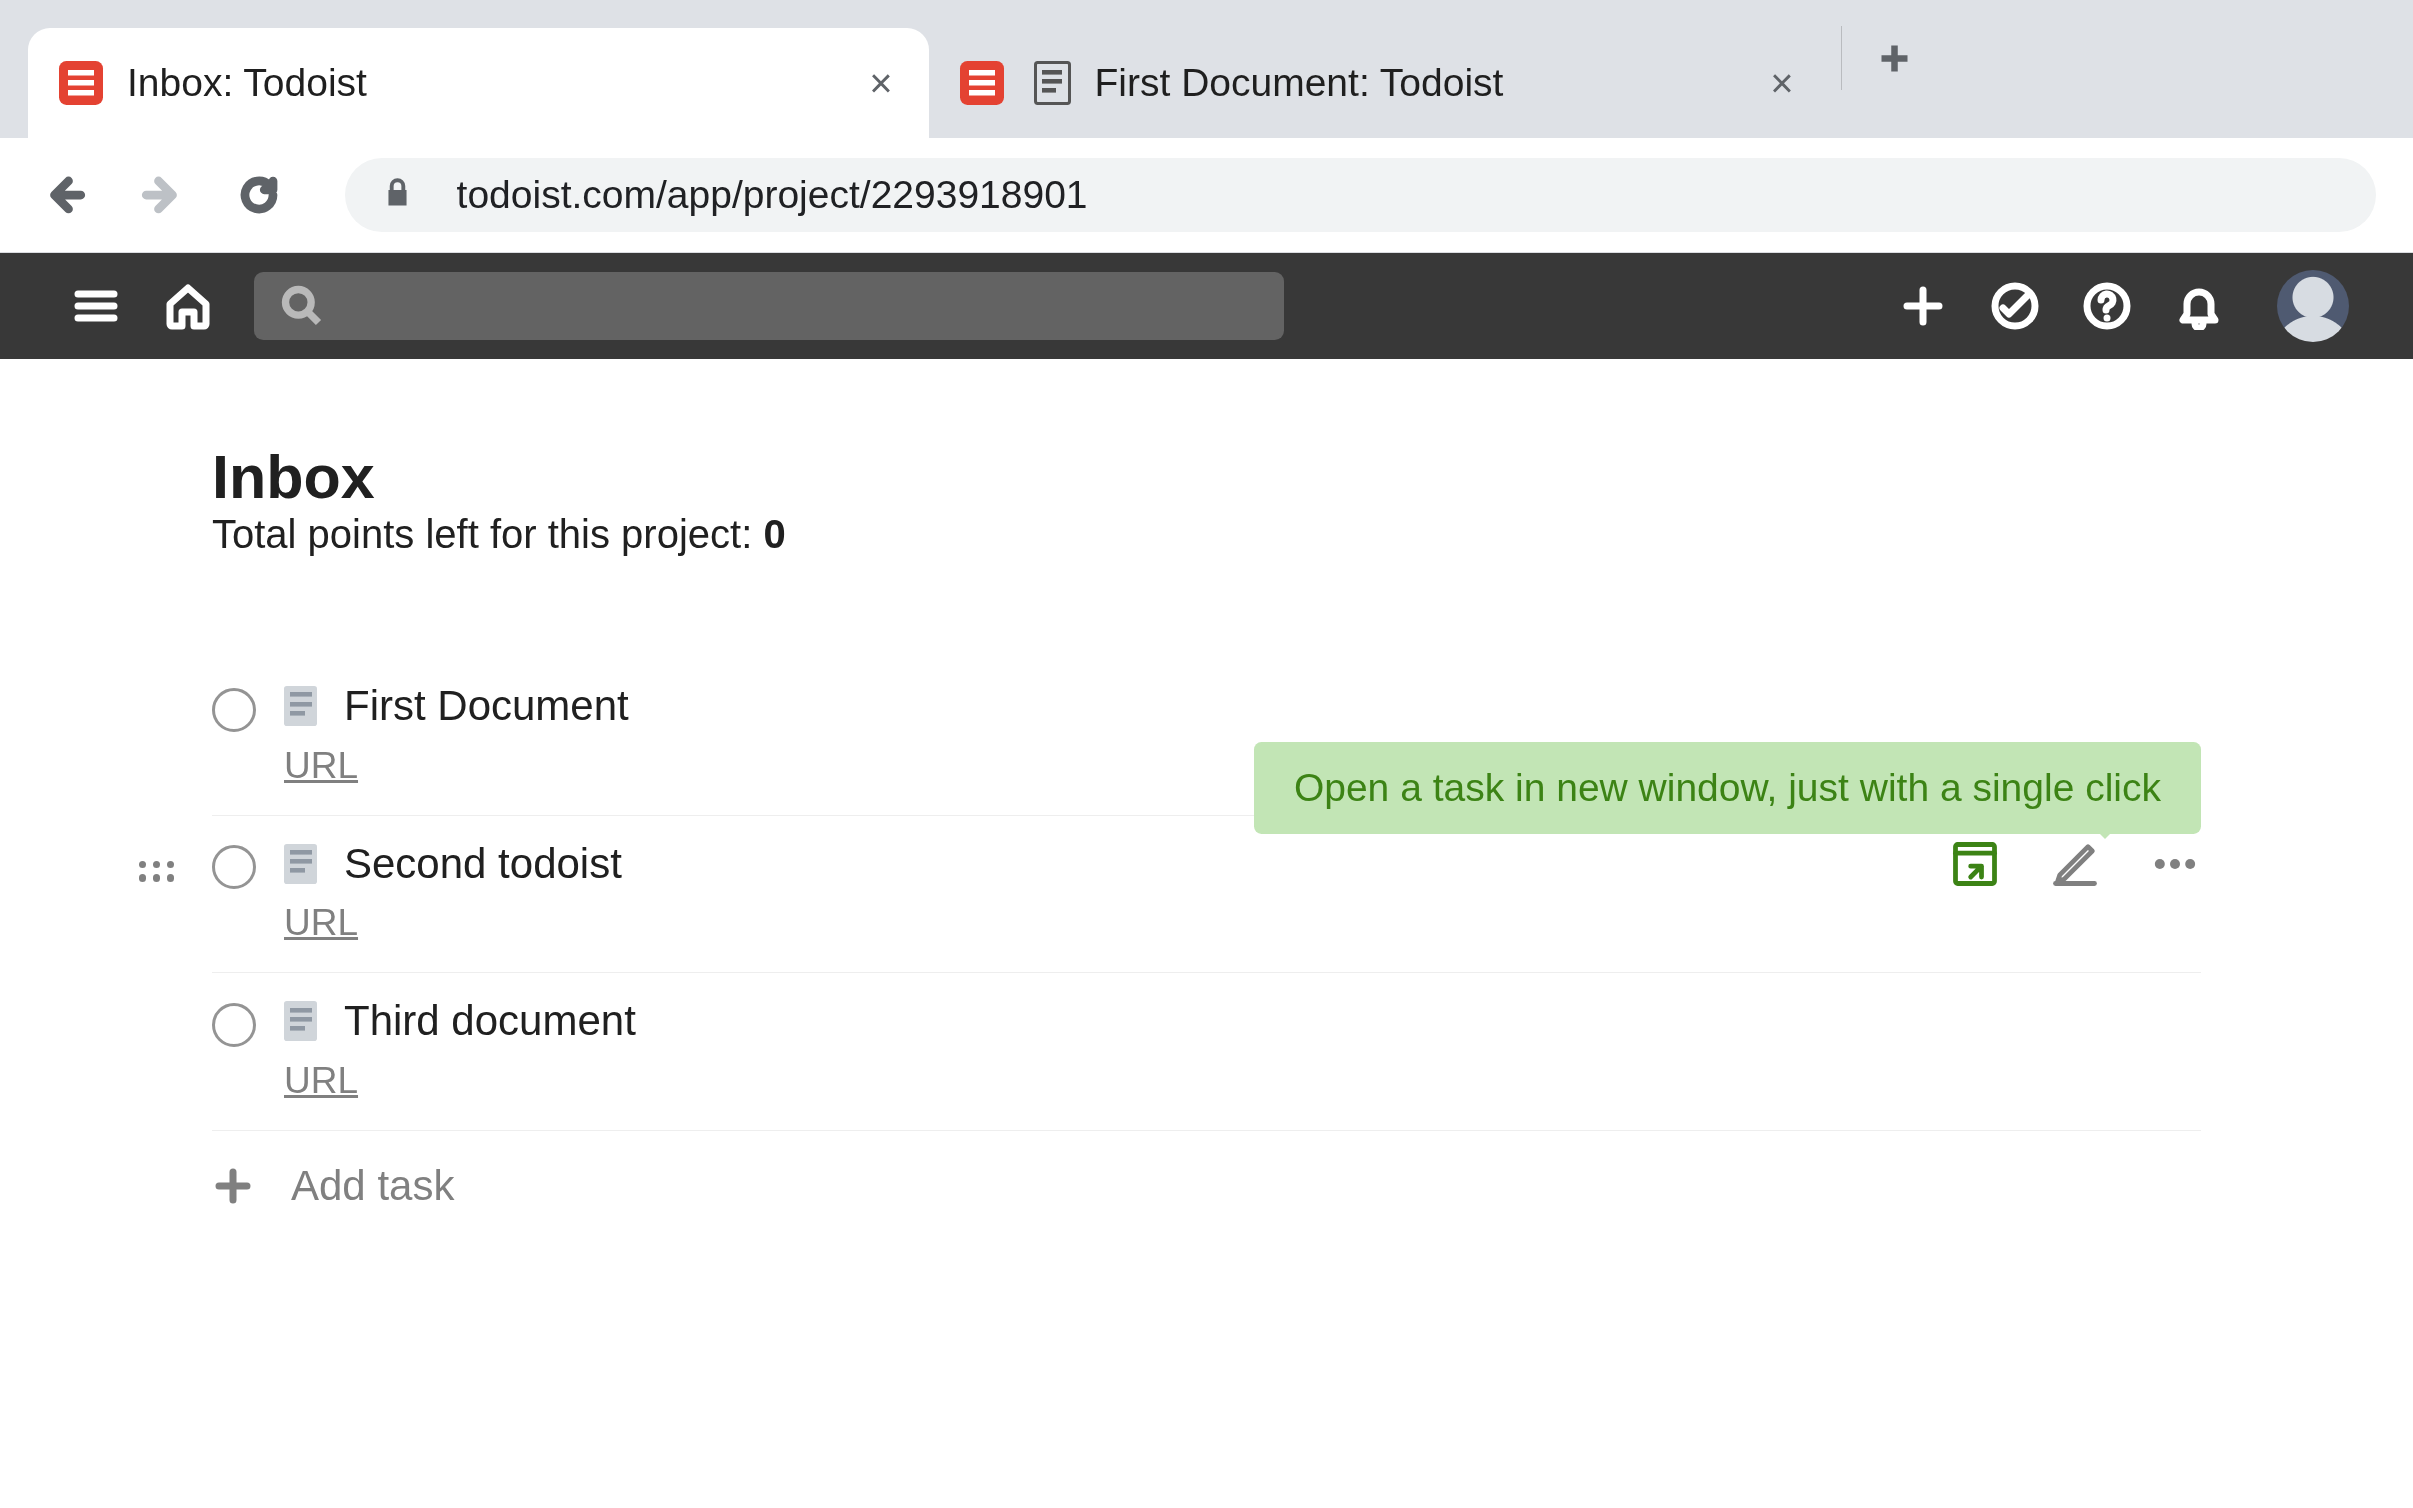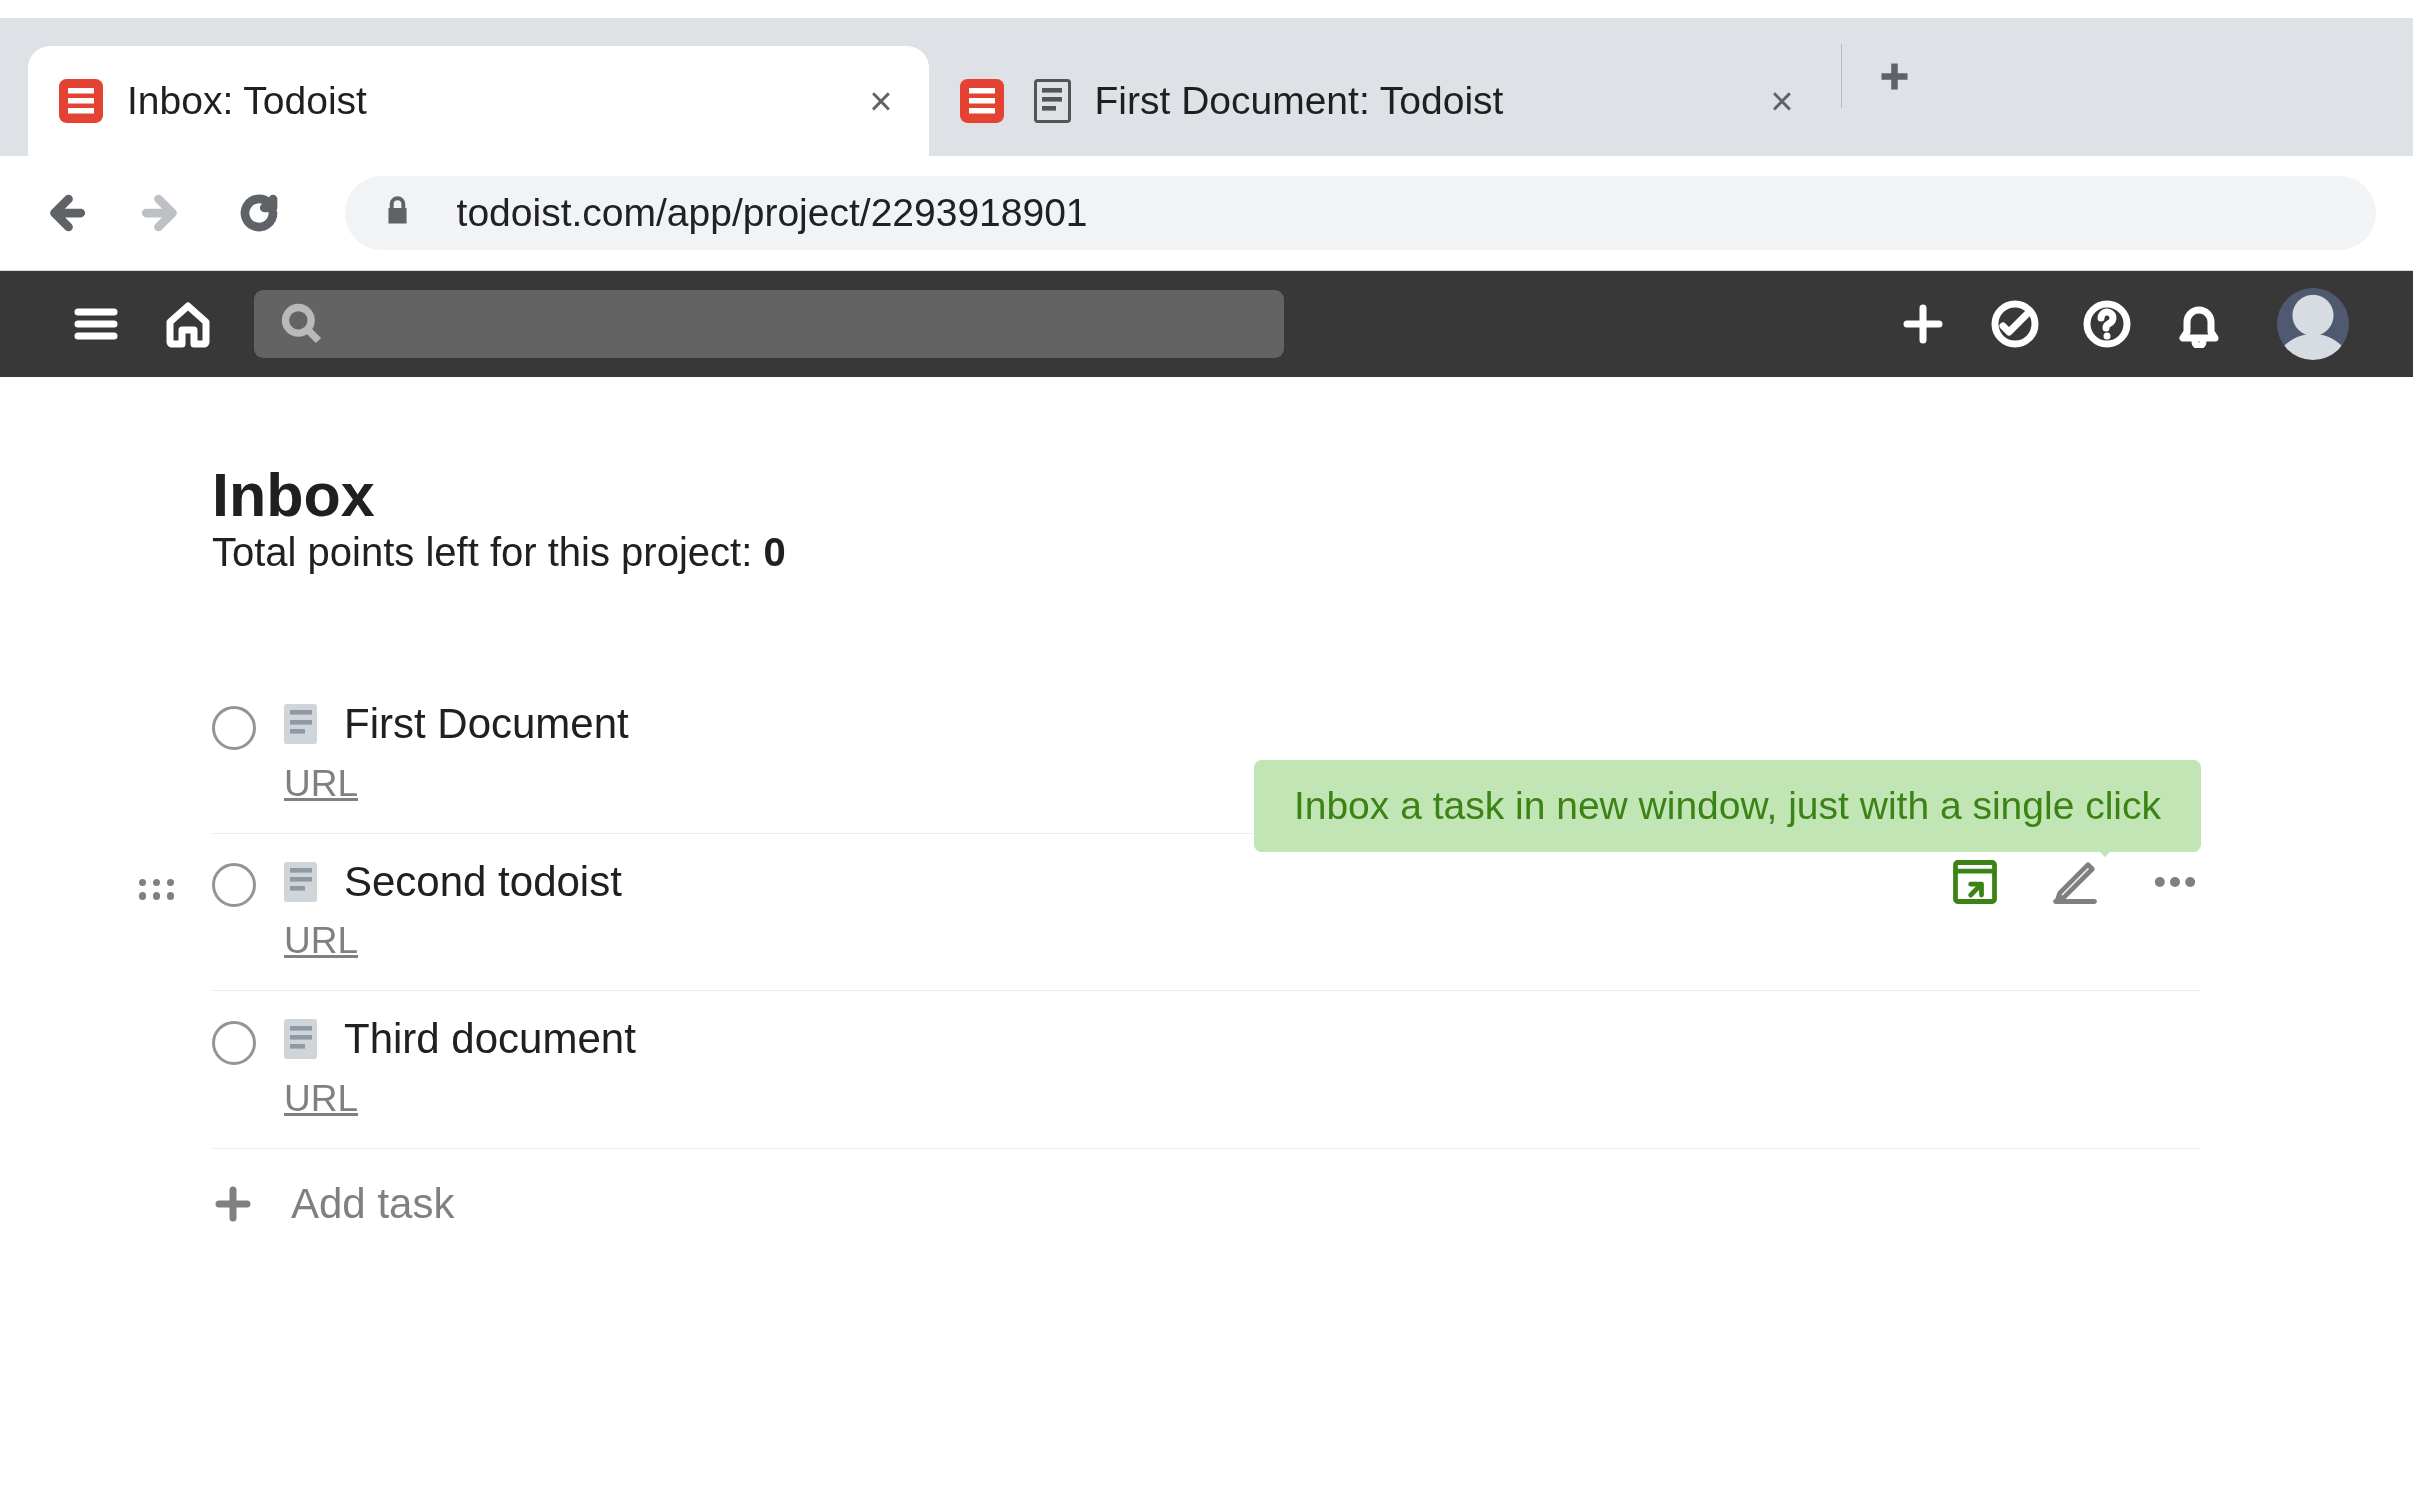--- a/index.html
+++ b/index.html
@@ -7,21 +7,20 @@
   body { overflow: hidden; }
 
   
   .tabstrip {
     height: 138px;
     background: #dee1e6;
     display: flex;
     align-items: flex-end;
     padding-left: 28px;
     gap: 0;
-    margin-top: 18px;
   }
   .tab {
     height: 110px;
     min-width: 901px;
     display: flex;
     align-items: center;
     padding: 0 31px;
     font-size: 39px;
     color: #1f1f1f;
     position: relative;
@@ -374,21 +373,21 @@
       <div class="checkbox"></div>
       <div class="body">
         <div class="tline">
           <span class="doc-icon"></span>
           <span class="name">Second todoist</span>
         </div>
         <a class="url">URL</a>
       </div>
 
       <div class="tooltip">
-        <span>Inbox a task in new window, just with a single click</span>
+        <span>Open a task in new window, just with a single click</span>
       </div>
 
       <div class="actions">
         <div class="act">
           <svg viewBox="0 0 24 24" fill="none" stroke="#3c8315" stroke-width="2.2" stroke-linecap="round" stroke-linejoin="round">
             <rect x="3" y="3" width="18" height="18" rx="1"></rect>
             <path d="M3 7h18"></path>
             <path d="M10 18l5-5M15 18v-5h-5"></path>
           </svg>
         </div>

